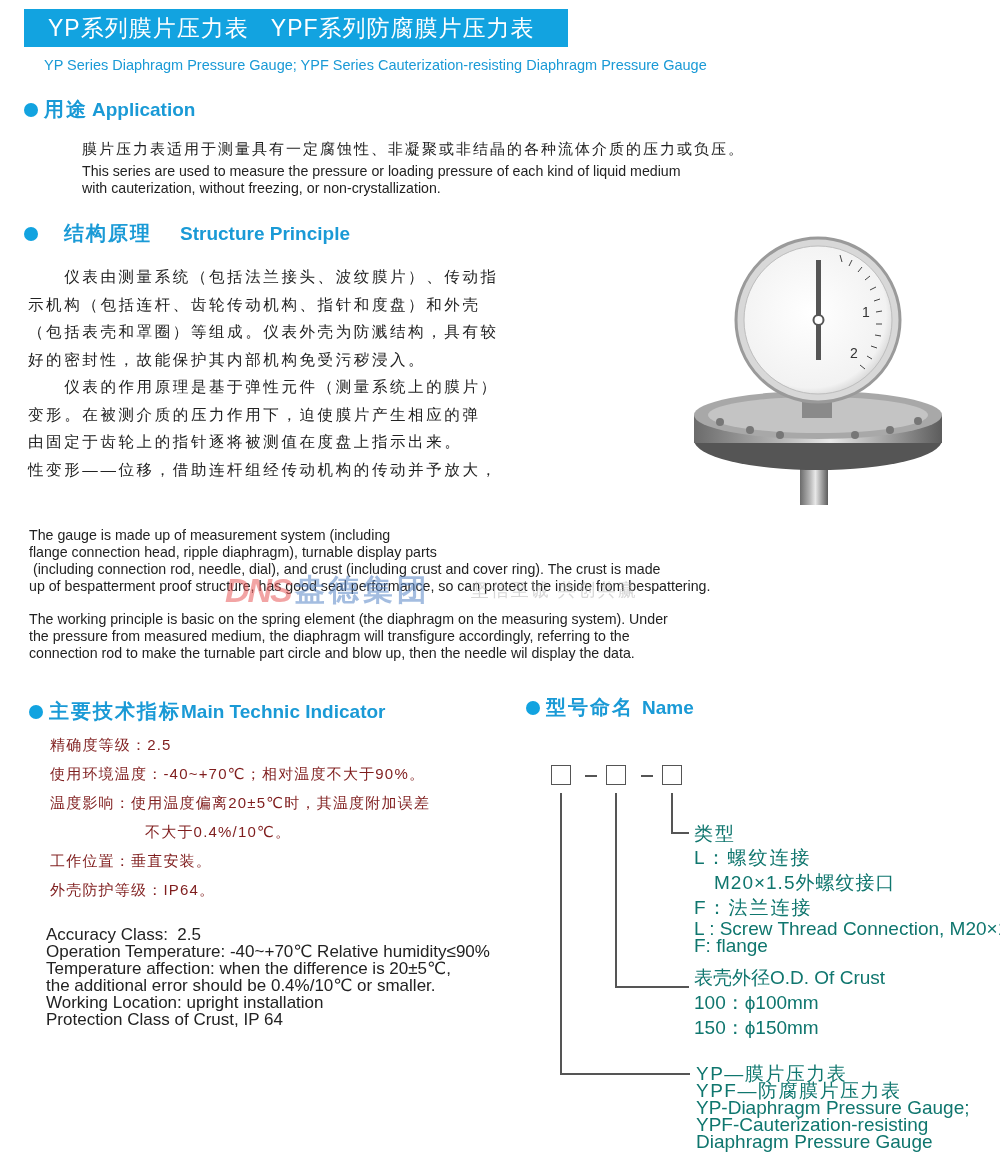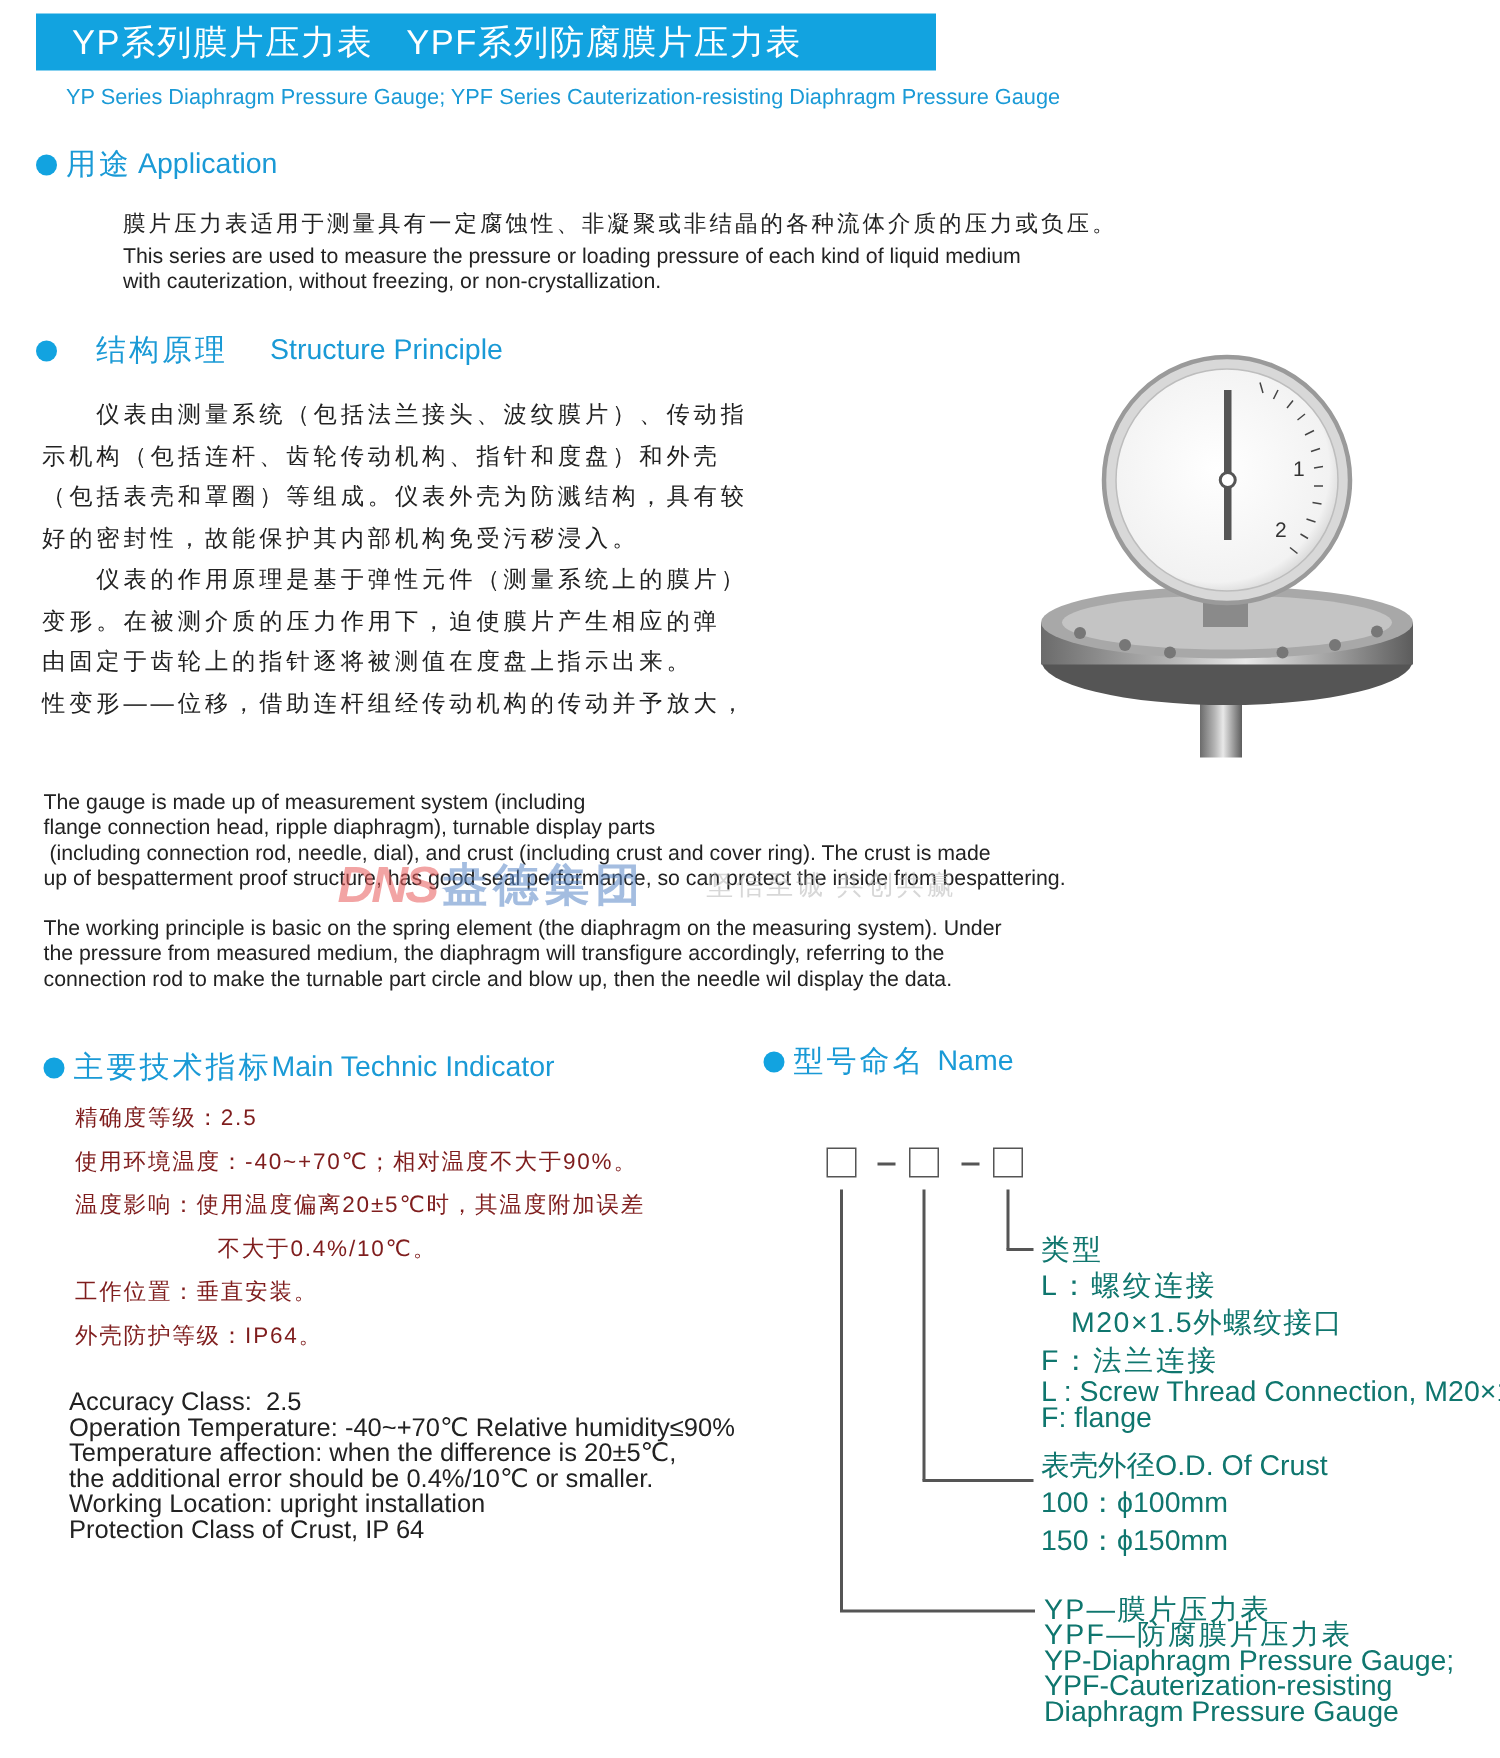--- a/index.html
+++ b/index.html
@@ -3,27 +3,27 @@
 <meta charset="utf-8">
 <style>
   html, body { margin:0; padding:0; }
   body {
     width:1000px; height:1172px; position:relative; overflow:hidden;
     background:#ffffff; color:#222222;
     font-family:"Liberation Sans", "DejaVu Sans", sans-serif;
   }
   .abs { position:absolute; }
   .title-bar {
-    left:24px; top:9px; width:600px; height:38px;
+    left:24px; top:9px; width:544px; height:38px;
     background:#12a3e0; color:#ffffff;
     font-size:23px; letter-spacing:1px; line-height:38px;
     padding-left:24px; box-sizing:border-box; white-space:nowrap;
   }
   .subtitle { left:44px; top:57px; font-size:14.5px; color:#1a9ad6; white-space:nowrap; }
-  .section-head { font-size:19px; color:#1a9ad6; white-space:nowrap; display:flex; align-items:center; }
+  .section-head { font-size:19px; color:#1a9ad6; white-space:nowrap; display:flex; align-items:center;font-weight:bold; }
   .section-head .dot {
     display:inline-block; width:14px; height:14px; border-radius:50%;
     background:#12a3e0; margin-right:6px;
   }
   .section-head .cn { font-size:20px; letter-spacing:2px; }
   .section-head .en { margin-left:4px; }
   .p-cn { font-size:15px; letter-spacing:2px; color:#222; white-space:nowrap; }
   .p-en { font-size:14.2px; color:#222; white-space:nowrap; line-height:17px; }
   .struct-cn { left:28px; top:263px; width:490px; font-size:15.5px; letter-spacing:2.6px; line-height:27.5px; color:#222; }
   .struct-cn div { white-space:nowrap; }
@@ -157,21 +157,21 @@
 
 <div class="abs spec-en">
   <div style="white-space:pre">Accuracy Class:  2.5</div>
   <div>Operation Temperature: -40~+70℃ Relative humidity≤90%</div>
   <div>Temperature affection: when the difference is 20±5℃,</div>
   <div>the additional error should be 0.4%/10℃ or smaller.</div>
   <div>Working Location: upright installation</div>
   <div>Protection Class of Crust, IP 64</div>
 </div>
 
-<div class="abs section-head" style="left:509px; top:694px;">
+<div class="abs section-head" style="left:526px; top:694px;">
   <span class="dot"></span>
   <span class="cn">型号命名</span>
   <span class="en" style="margin-left:8px">Name</span>
 </div>
 
 <div class="box" style="left:551px; top:765px;"></div>
 <div class="line" style="left:585px; top:775px; width:12px; height:1.5px;"></div>
 <div class="box" style="left:606px; top:765px;"></div>
 <div class="line" style="left:641px; top:775px; width:12px; height:1.5px;"></div>
 <div class="box" style="left:662px; top:765px;"></div>

